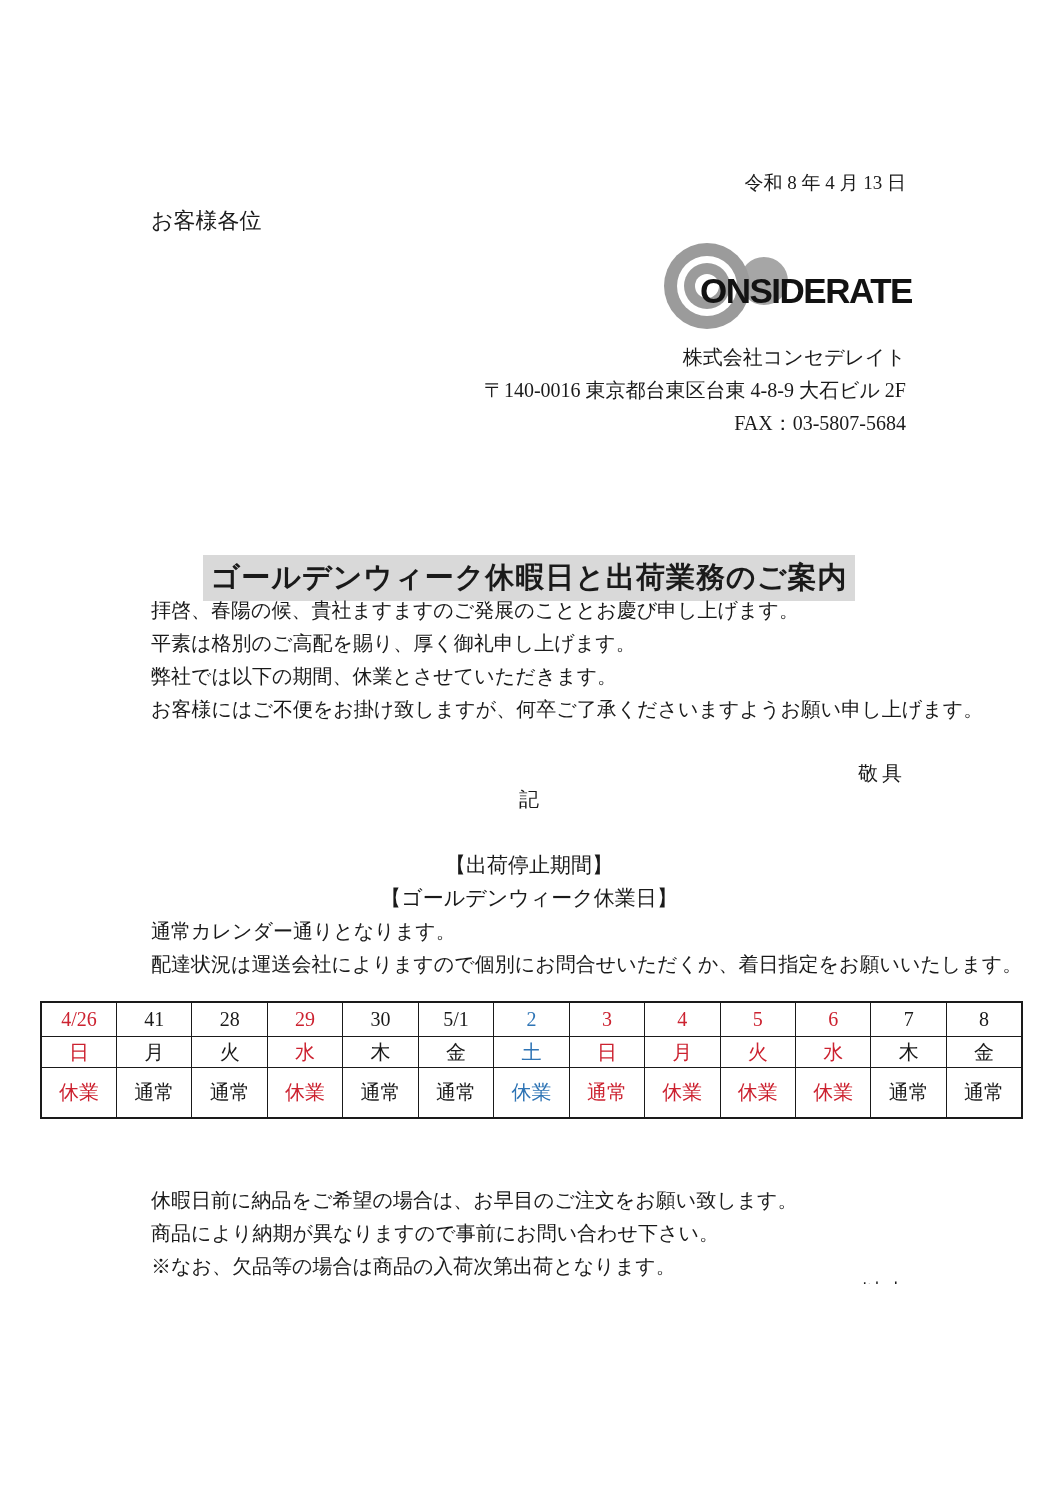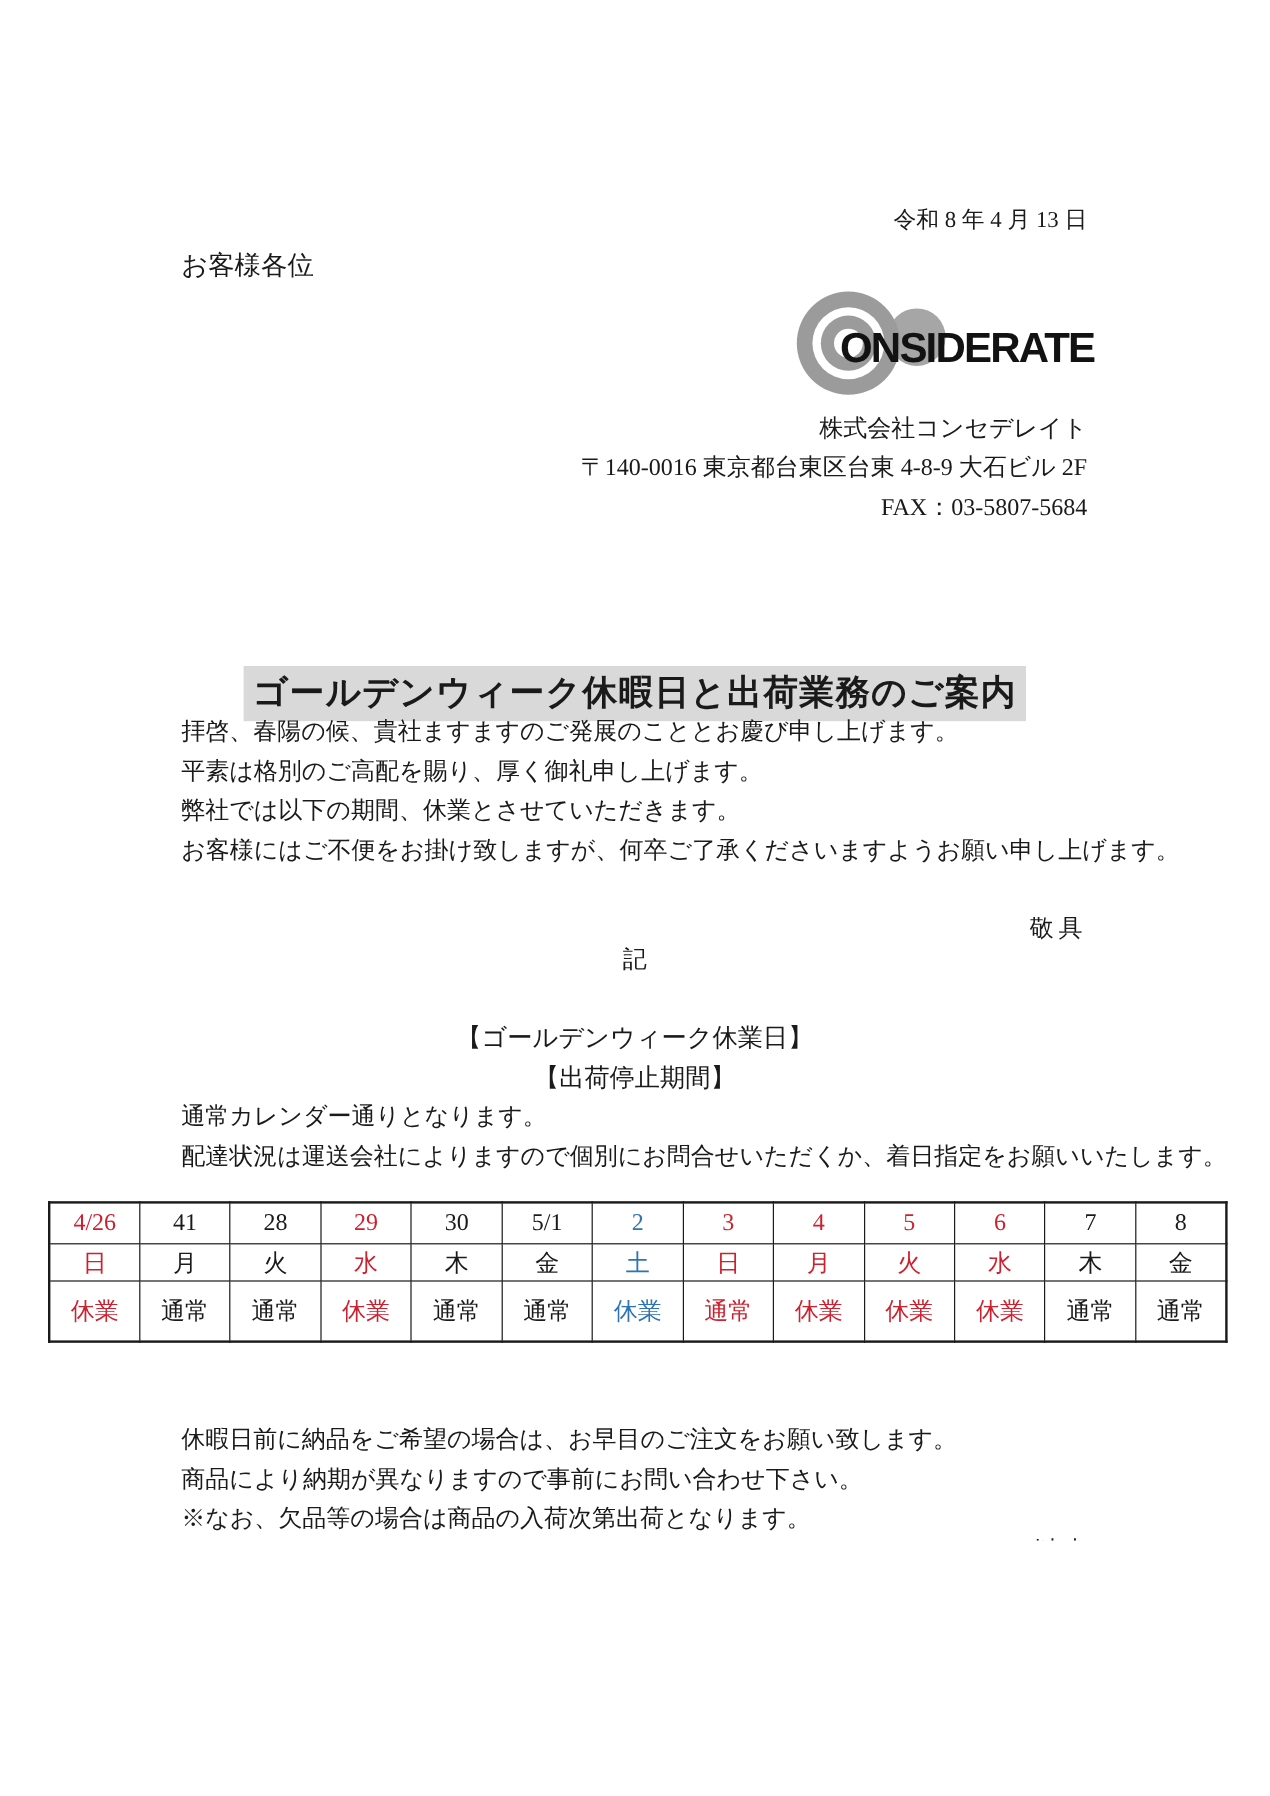--- a/index.html
+++ b/index.html
@@ -120,22 +120,22 @@
     <div>平素は格別のご高配を賜り、厚く御礼申し上げます。</div>
     <div>弊社では以下の期間、休業とさせていただきます。</div>
     <div>お客様にはご不便をお掛け致しますが、何卒ご了承くださいますようお願い申し上げます。</div>
   </div>
 
   <div class="abs closing">敬具</div>
 
   <div class="abs record-mark">記</div>
 
   <div class="abs section-headings">
+    <div>【出荷停止期間】</div>
     <div>【ゴールデンウィーク休業日】</div>
-    <div>【出荷停止期間】</div>
   </div>
 
   <div class="abs notes-top">
     <div>通常カレンダー通りとなります。</div>
     <div>配達状況は運送会社によりますので個別にお問合せいただくか、着日指定をお願いいたします。</div>
   </div>
 
   <table class="calendar">
     <tbody>
       <tr>

